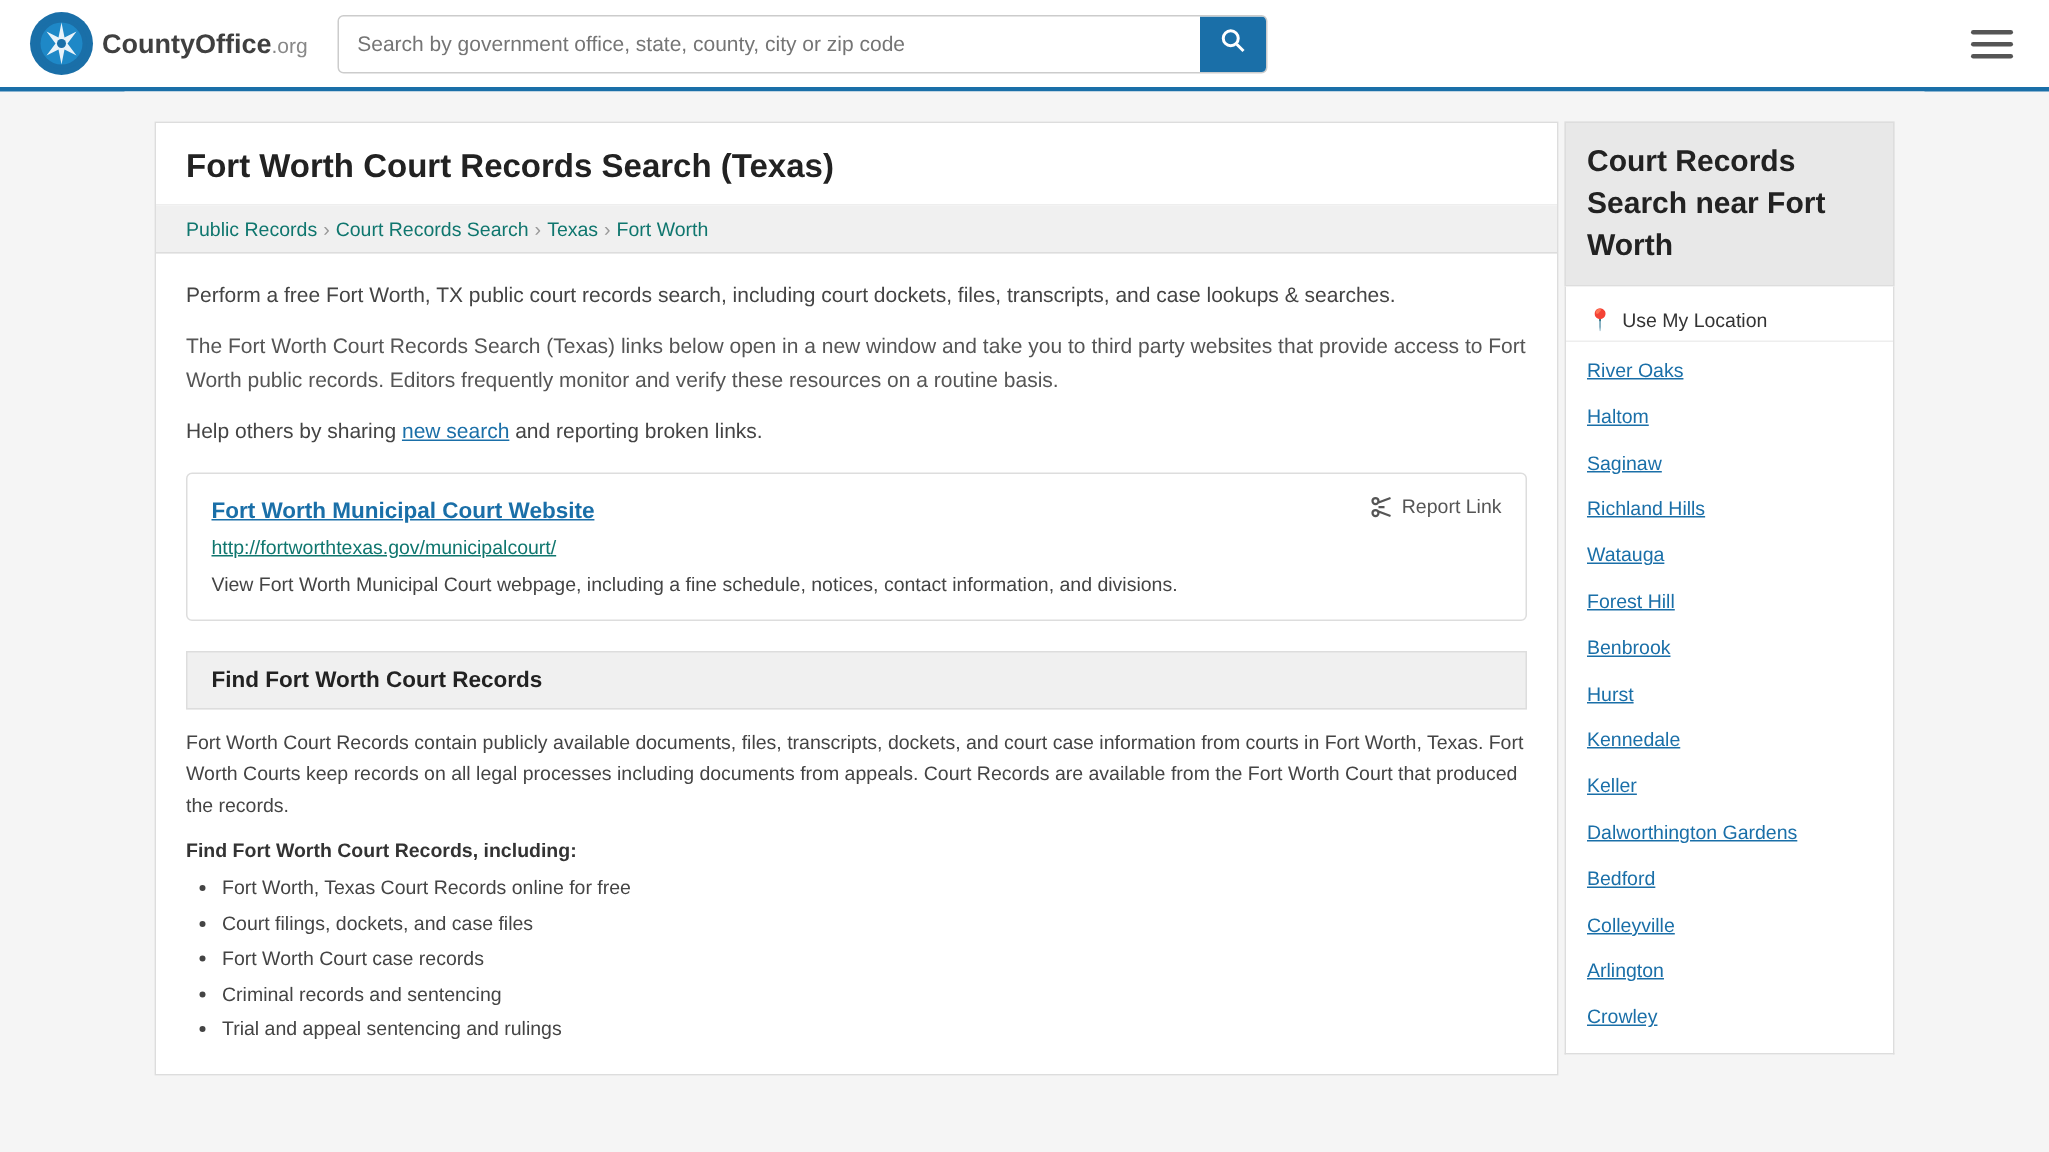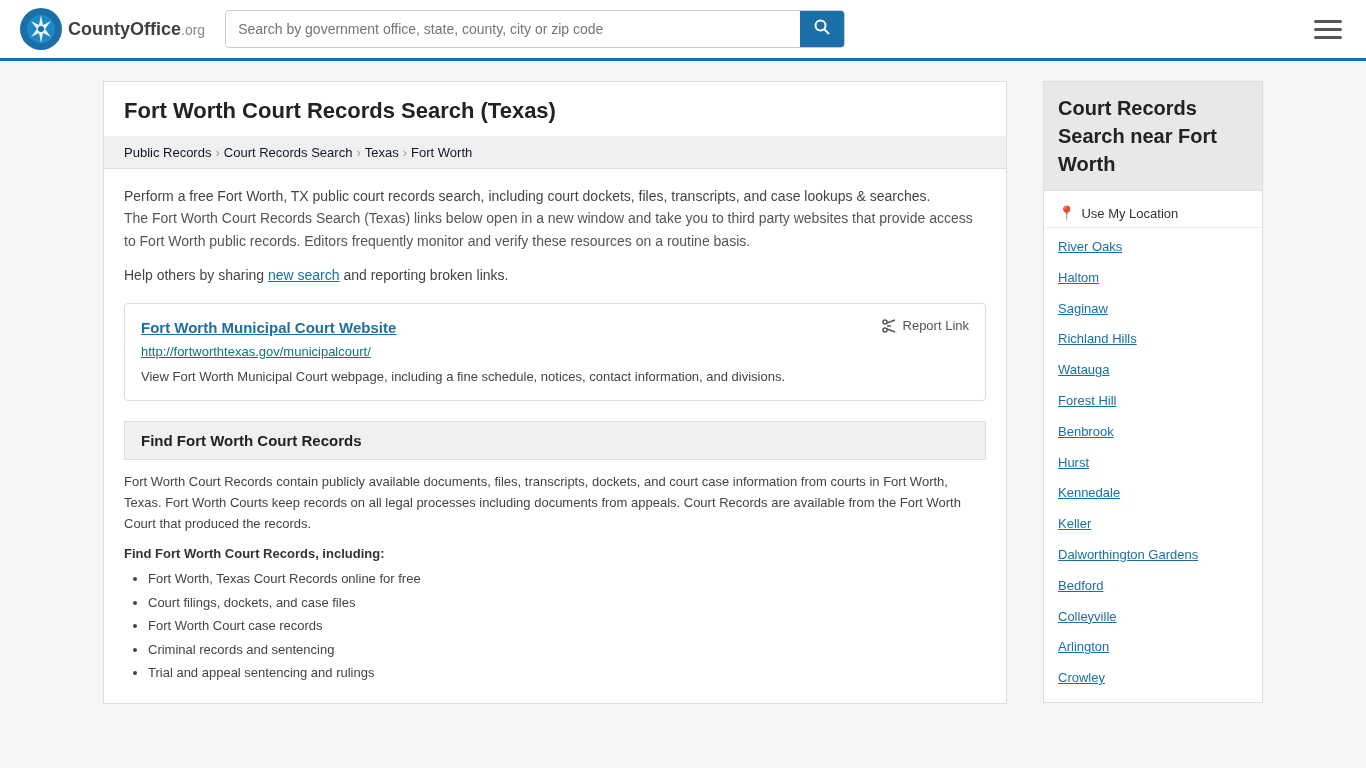--- a/index.html
+++ b/index.html
@@ -94,21 +94,21 @@
       background: #555;
       border-radius: 2px;
     }
 
     
     #main-layout {
       display: flex;
       max-width: 1200px;
       margin: 0 auto;
       padding: 20px;
-      gap: 36px;
+      gap: 4px;
       background: #f5f5f5;
     }
 
     
     #content {
       flex: 1;
       background: #fff;
       border: 1px solid #ddd;
     }
 
@@ -128,30 +128,31 @@
       background: #f0f0f0;
       padding: 8px 20px;
       border-bottom: 1px solid #ddd;
       font-size: 13px;
       color: #555;
       display: flex;
       align-items: center;
       gap: 4px;
     }
     #breadcrumb a {
-      color: #0f172a;
+      color: #0f766e;
       text-decoration: none;
     }
     .breadcrumb-sep { color: #999; }
 
     
     #body-content {
       padding: 16px 20px;
     }
     .intro-text {
+      margin-bottom: 12px;
       line-height: 1.6;
       color: #444;
     }
     .info-text {
       margin-bottom: 12px;
       line-height: 1.6;
       color: #555;
     }
     .help-text {
       margin-bottom: 16px;

